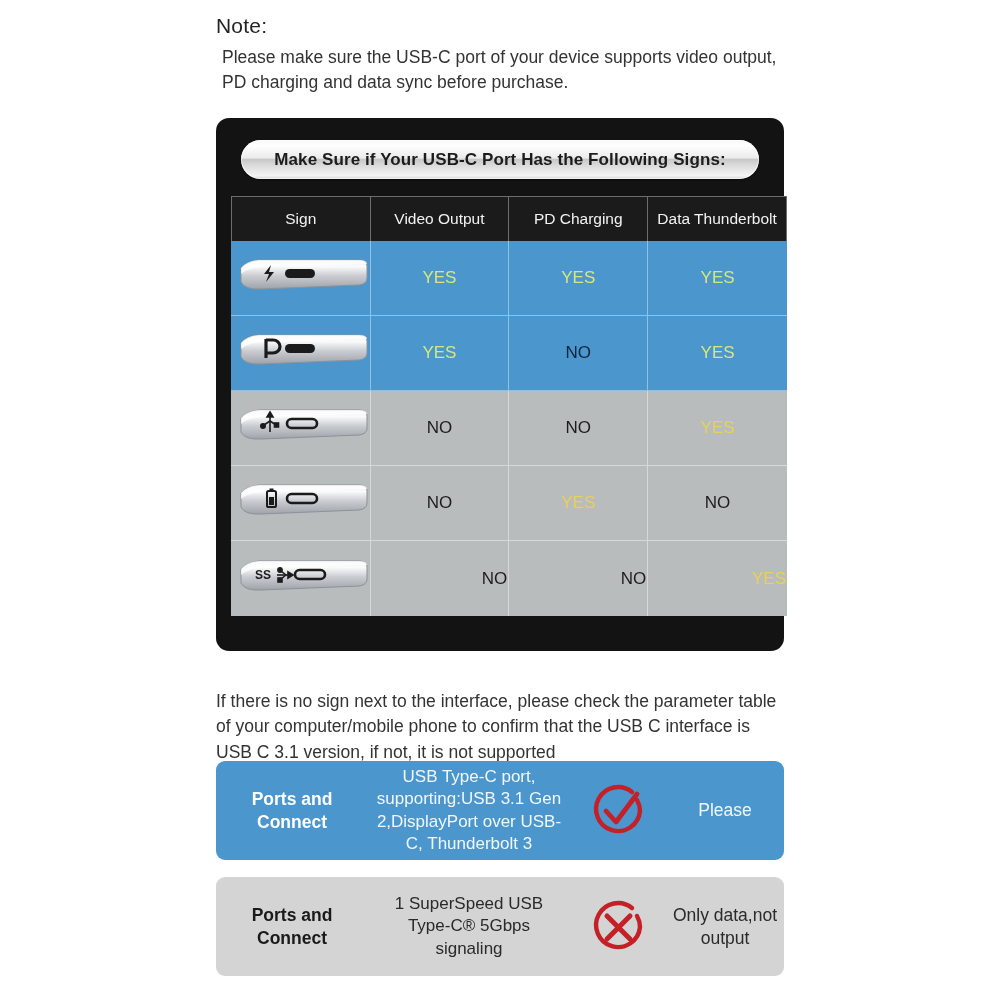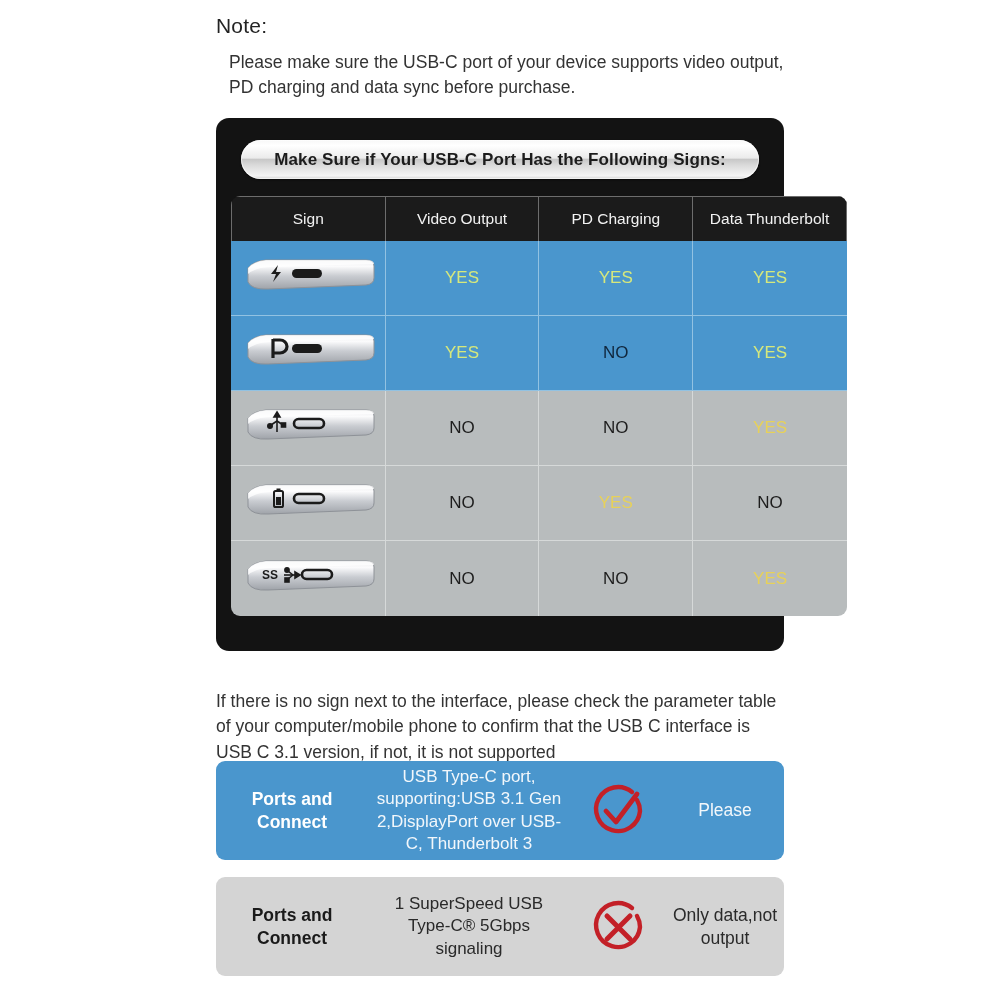--- a/index.html
+++ b/index.html
@@ -13,21 +13,21 @@
   #page { position: relative; width: 1000px; height: 1000px; overflow: hidden; }
 
   
   .note-wrap { position: absolute; left: 216px; top: 14px; width: 600px; }
   .note-title {
     font-size: 21px; font-weight: 400; color: #232323;
     letter-spacing: .2px; line-height: 1.1; margin: 0 0 8px 0;
   }
   .note-body {
     font-size: 17.5px; line-height: 1.45; color: #333333;
-    max-width: 578px; margin: 13px;
+    max-width: 578px; margin: 6px;
   }
 
   
   .panel {
     position: absolute; left: 216px; top: 118px;
     width: 568px; height: 533px;
     background: #131313;
     border-radius: 13px;
   }
   
@@ -42,24 +42,24 @@
     display: flex; align-items: center; justify-content: center;
   }
   .pill-text {
     font-size: 17px; font-weight: bold; color: #1c1c1c;
     letter-spacing: .1px; white-space: nowrap;
   }
 
   
   .tbl {
     position: absolute; left: 15px; top: 78px;
-    width: 616px;
+    width: 556px;
     border-collapse: separate; border-spacing: 0;
     table-layout: fixed;
-    border-radius: 9px; overflow: hidden;
+    border-radius: 0; overflow: hidden;
   }
   .tbl col.c-sign { width: 135px; }
   .tbl col.c-col  { width: 134.3px; }
 
   .tbl th {
     background: #1b1b1b; color: #f2f2f2;
     font-size: 15.5px; font-weight: 400;
     height: 45px; text-align: center;
     border-right: 1px solid #6d6d6d;
     border-top: 1px solid #6d6d6d;
@@ -67,21 +67,21 @@
   .tbl th:first-child { border-left: 1px solid #6d6d6d; }
   .tbl th:last-child  { border-right: 1px solid #6d6d6d; }
 
   .tbl td {
     height: 75px; text-align: center; vertical-align: middle;
     font-size: 17px;
   }
   tr.row-blue td { background: #4a96cd; border-right: 1px solid #92c2e2; border-bottom: 1px solid #92c2e2; }
   tr.row-gray td { background: #b8bcbd; border-right: 1px solid #d6d9d9; border-bottom: 1px solid #d6d9d9; }
   .tbl td:last-child { border-right: none; }
-  .tbl tr:last-child td { border-bottom: none; }
+  .tbl tr:last-child td { border-bottom: none; text-align: right; }
 
   .v-yes-blue { color: #d6e87c; }
   .v-no-blue  { color: #10263c; }
   .v-yes-gray { color: #e7d159; }
   .v-no-gray  { color: #1d1d1d; }
 
   
   .sign-cell { padding: 0; }
   .sign-art { width: 135px; height: 60px; display: block; margin: 0 auto; }
 

